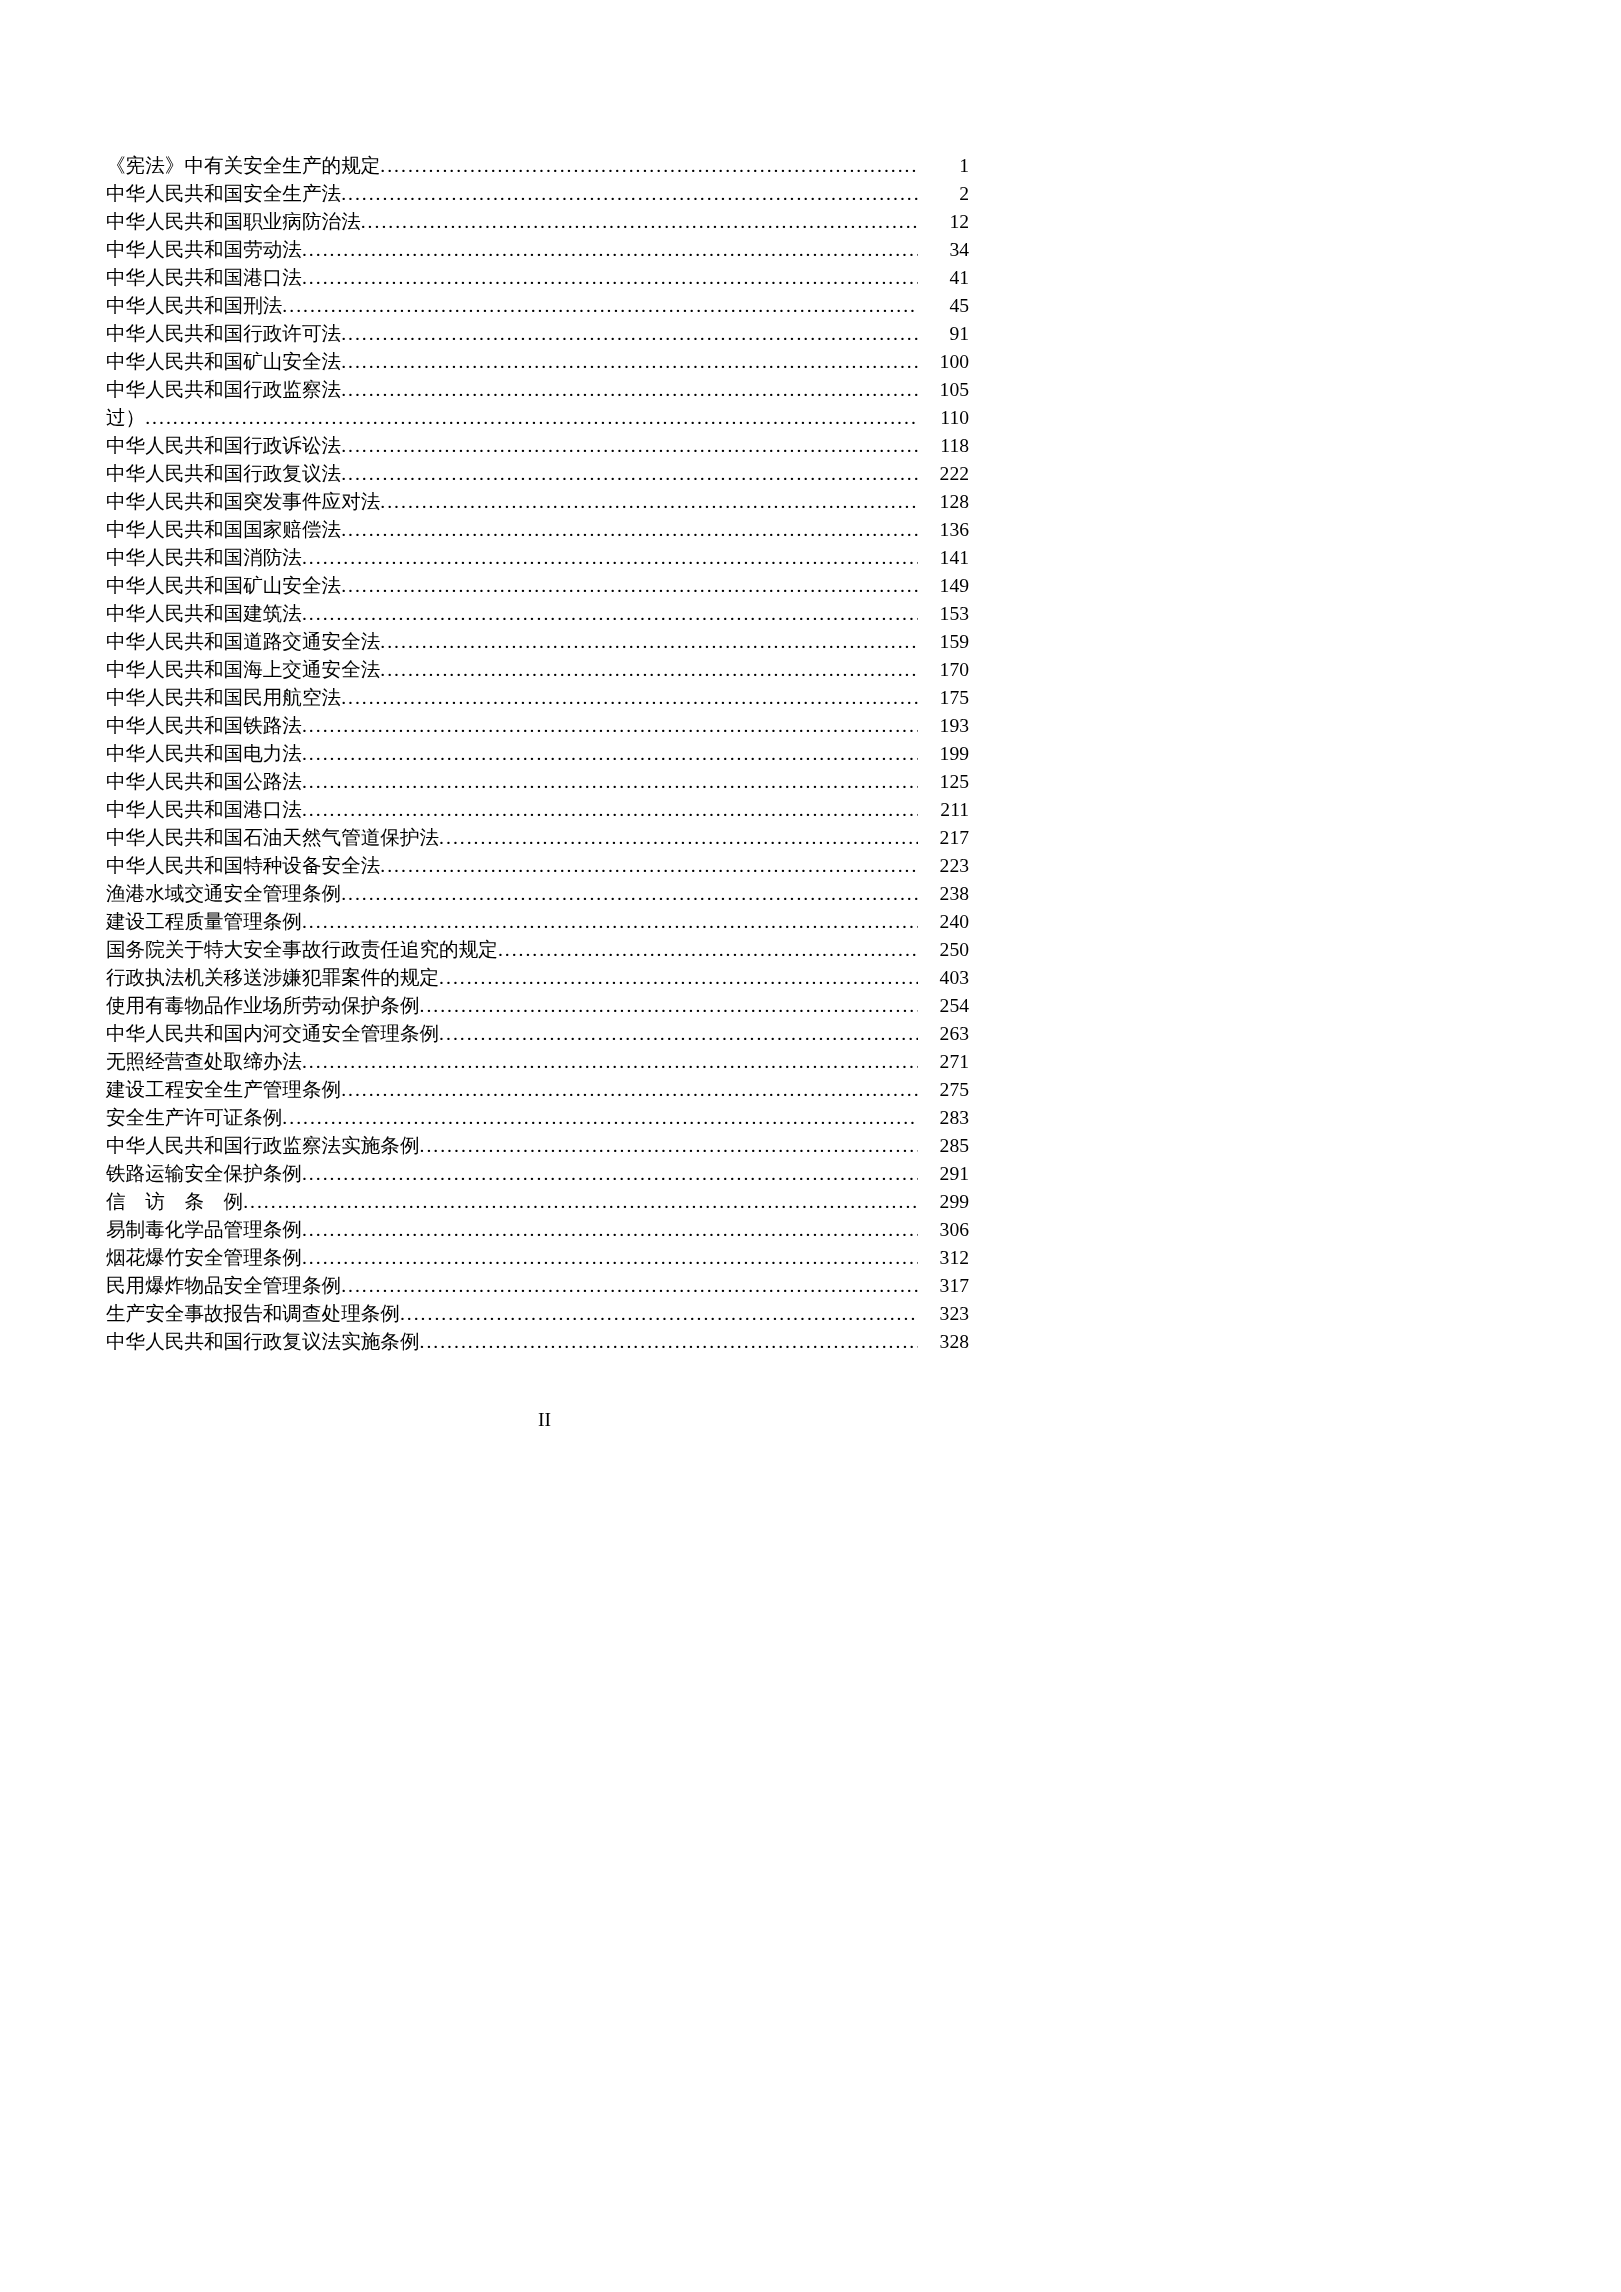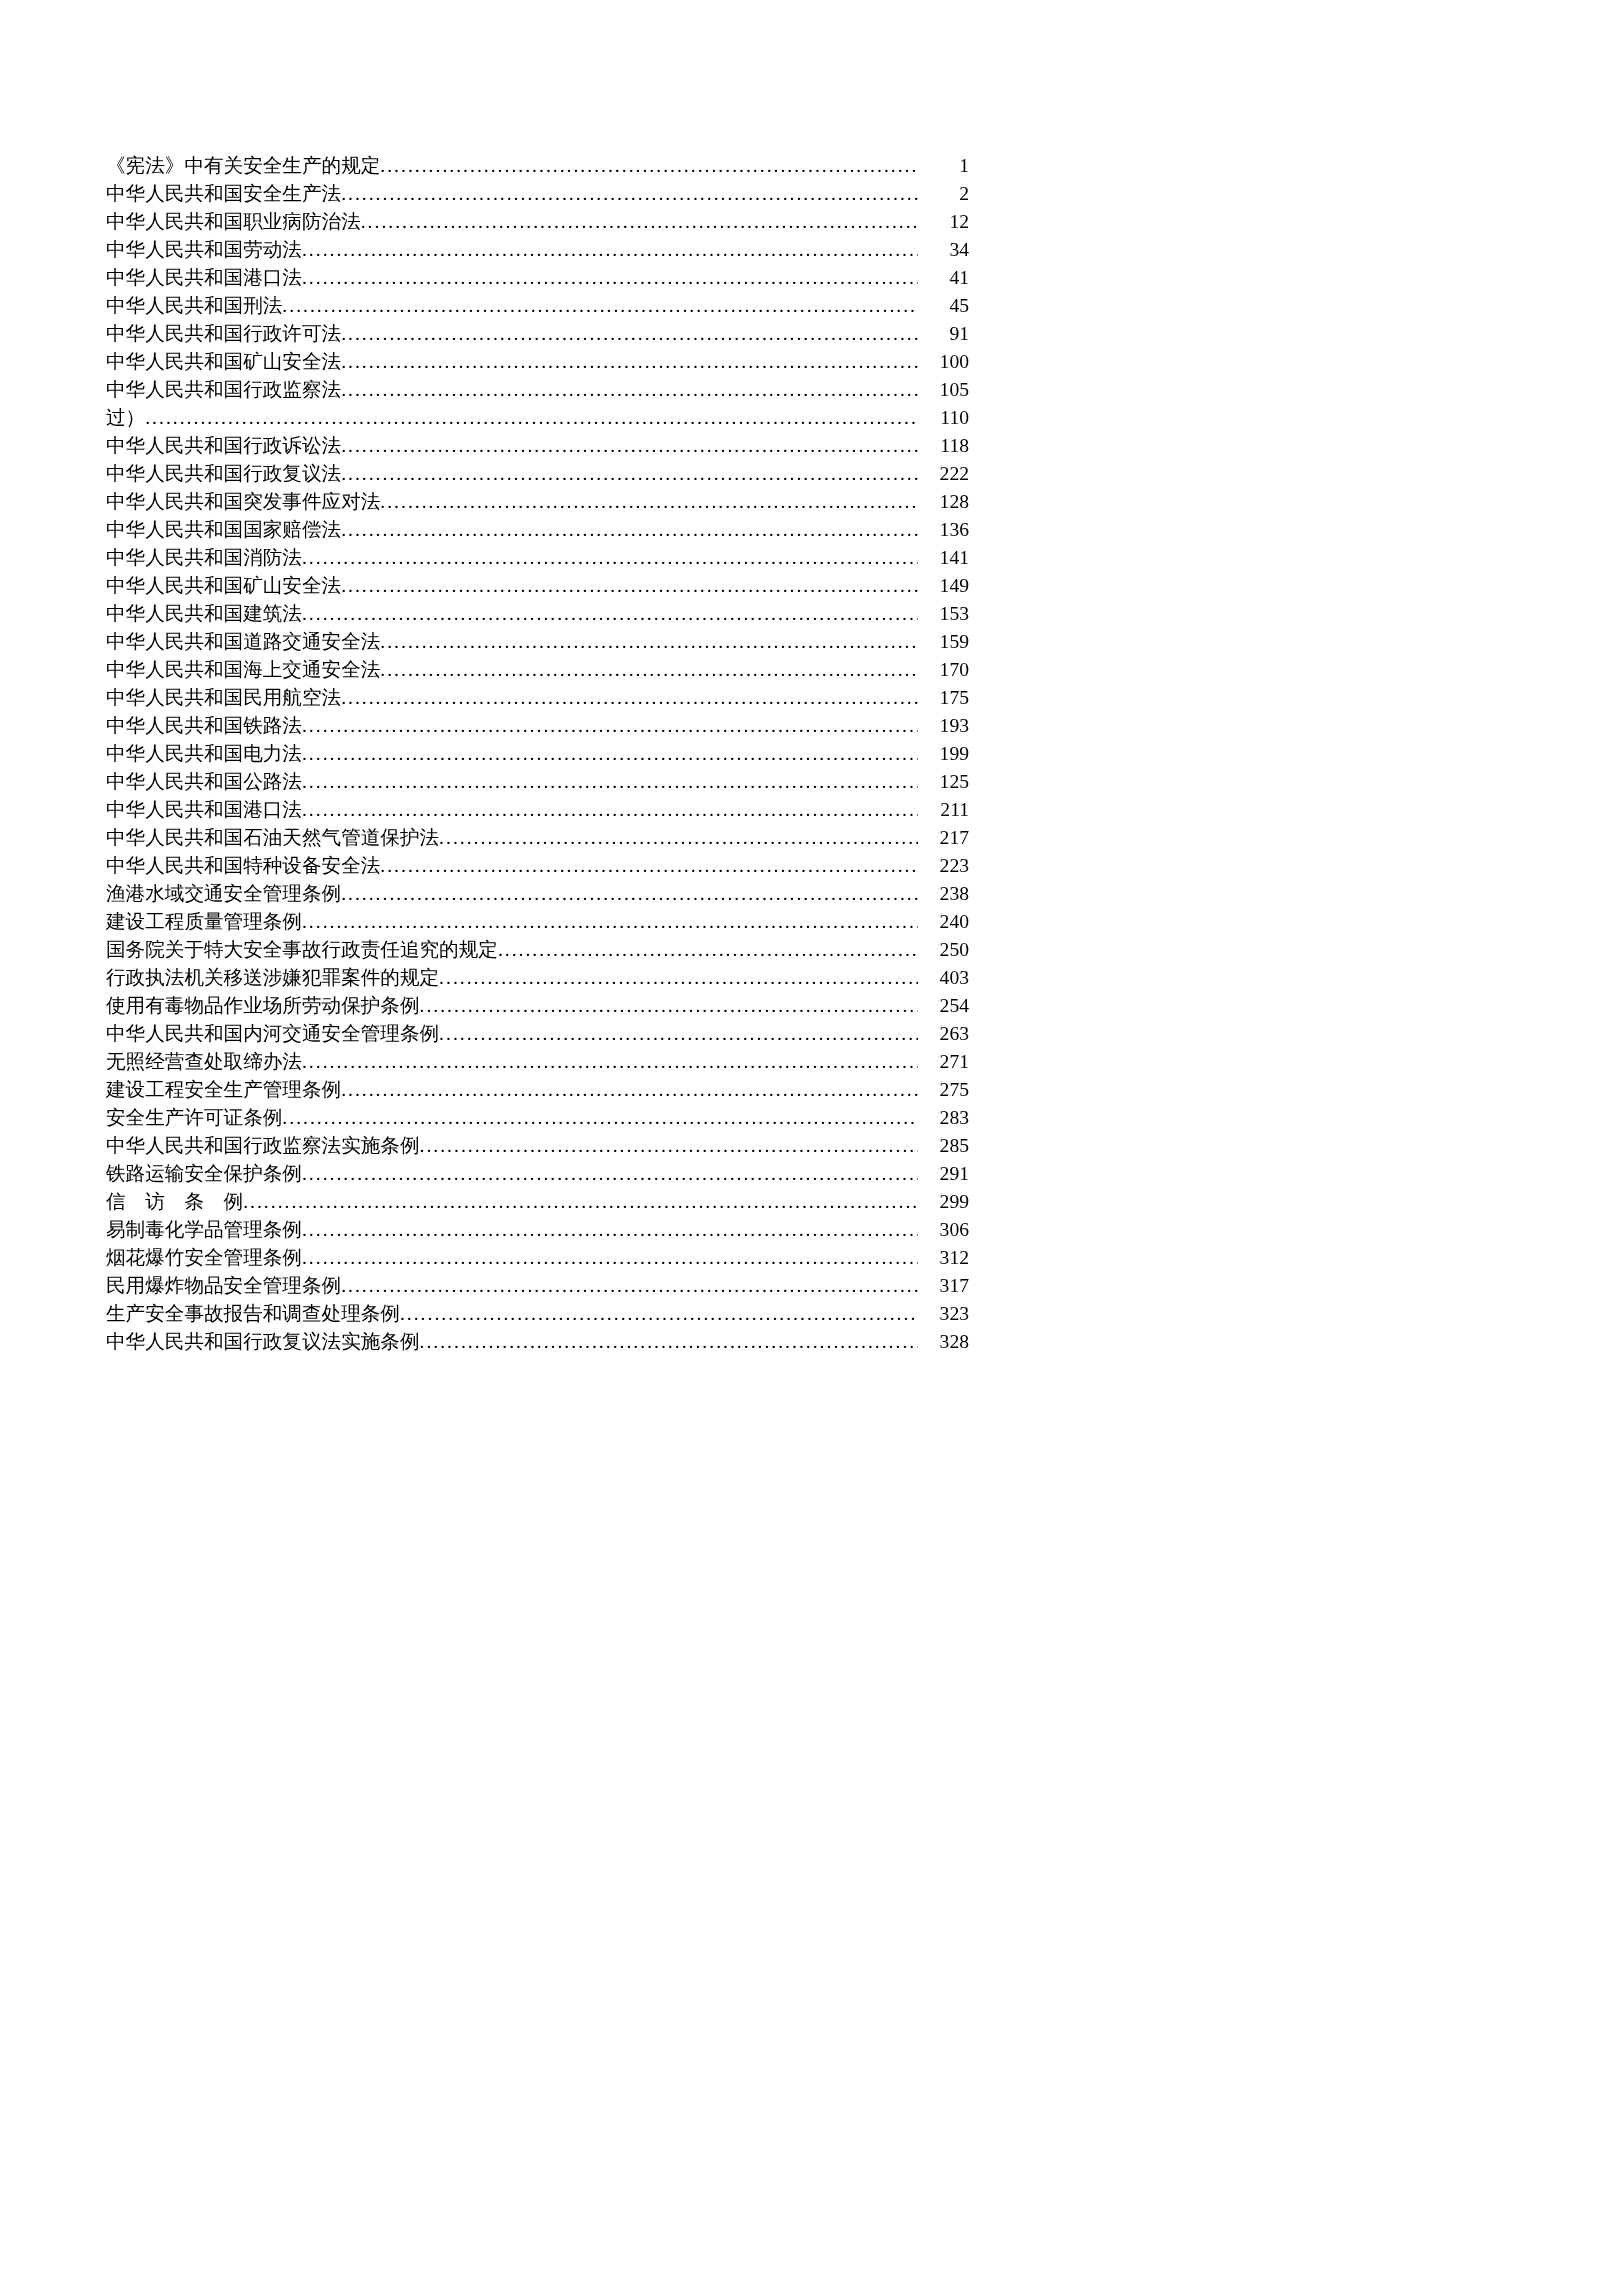--- a/index.html
+++ b/index.html
@@ -318,14 +318,15 @@
     <span class="toc-dots">....................................................................................................................................................................................................................................................................</span>
     <span class="toc-page">323</span>
   </div>
 
   <div class="toc-row">
     <span class="toc-title">中华人民共和国行政复议法实施条例</span>
     <span class="toc-dots">....................................................................................................................................................................................................................................................................</span>
     <span class="toc-page">328</span>
   </div>
 </div>
+  <div class="footer">II</div>
 </div>
 
 
 </body></html>

